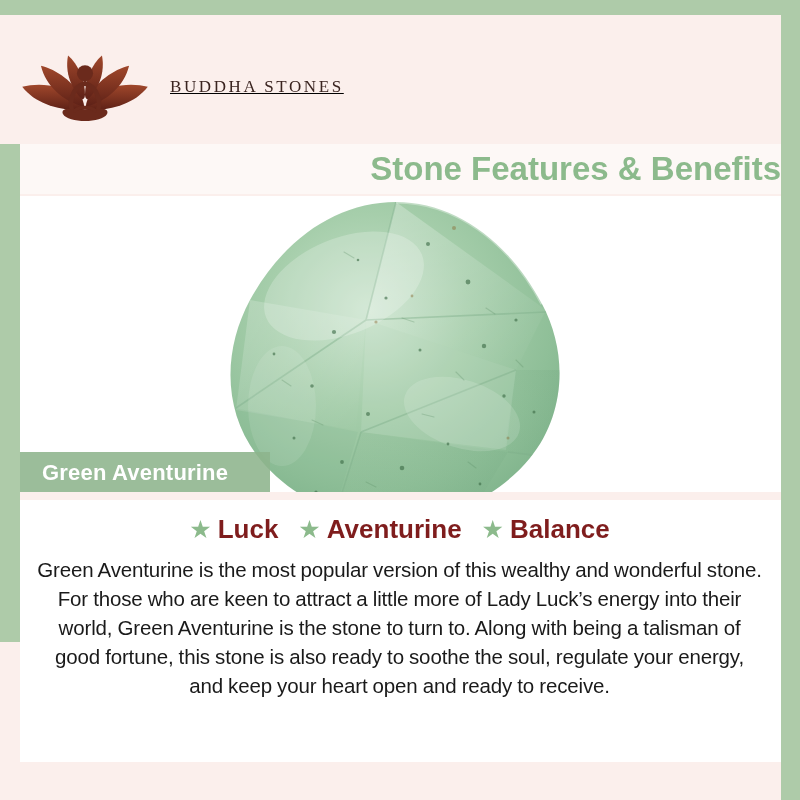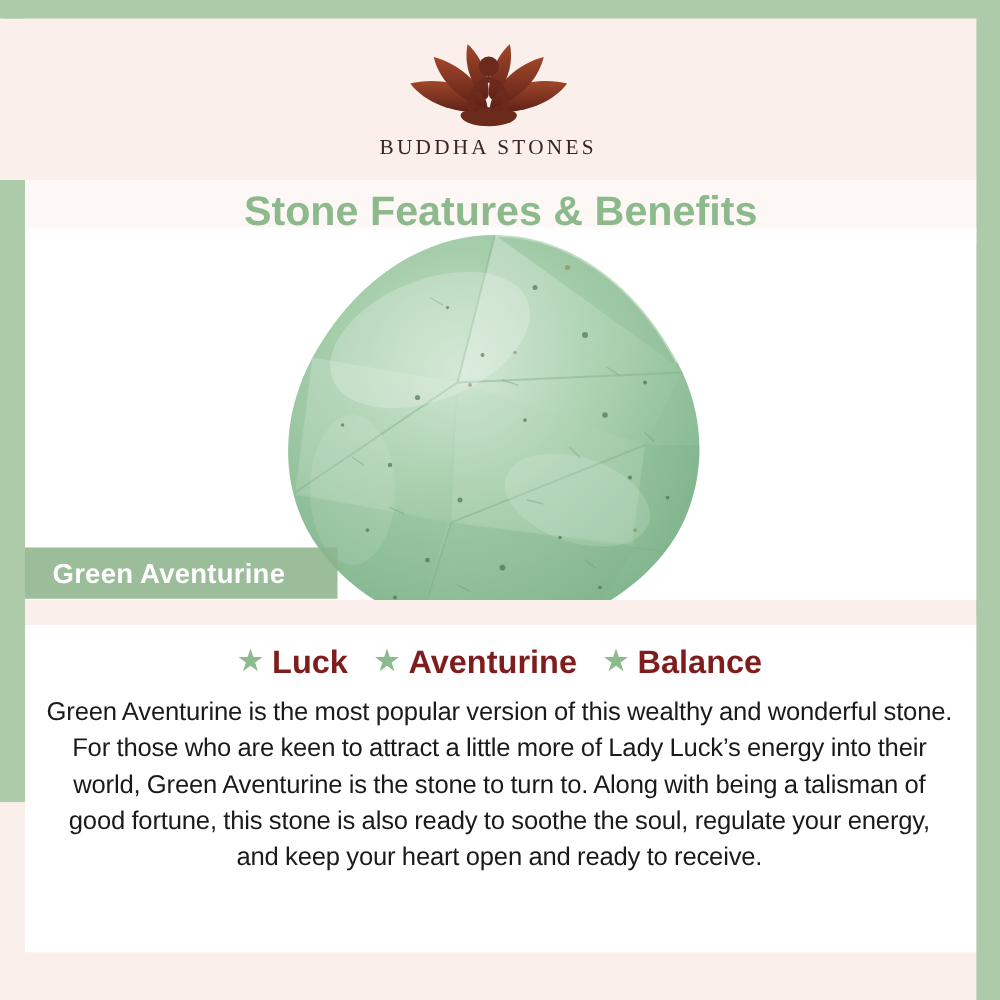--- a/index.html
+++ b/index.html
@@ -42,24 +42,25 @@
   }
 
   
   .header {
     position: absolute;
     left: 0; top: 15px;
     width: 781px;
     height: 129px;
     background: #FBEFEC;
     display: flex;
-    flex-direction: column;
+    flex-direction: row;
     align-items: center;
     justify-content: flex-start;
     padding-top: 12px;
+    text-decoration: underline;
   }
 
   .logo-mark { width: 170px; height: 78px; display: block; }
 
   .logo-wordmark {
     font-family: "Liberation Serif", serif;
     font-size: 17px;
     letter-spacing: 2.6px;
     color: #3A2420;
     margin-top: 3px;
@@ -68,34 +69,34 @@
 
   
   .title-band {
     position: absolute;
     left: 20px; top: 144px;
     width: 761px;
     height: 50px;
     background: #FDF8F6;
     display: flex;
     align-items: center;
-    justify-content: center;
+    justify-content: flex-end;
   }
   .title-text {
     font-size: 33px;
     font-weight: bold;
     color: #8CBA8C;
     letter-spacing: 0px;
     white-space: nowrap;
   }
 
   
   .photo-area {
     position: absolute;
-    left: 20px; top: 182px;
+    left: 20px; top: 196px;
     width: 761px;
     height: 298px;
     background: #FFFFFF;
     overflow: hidden;
   }
 
   .stone {
     position: absolute;
     left: 50%;
     top: 4px;

